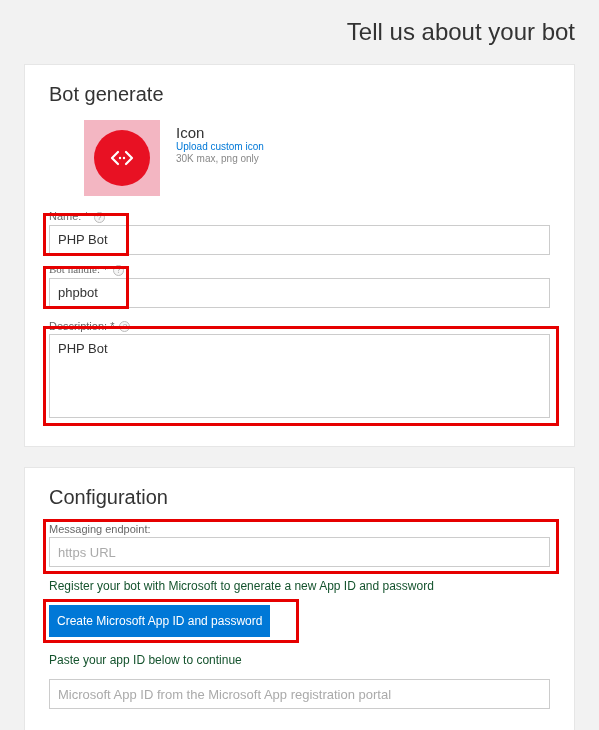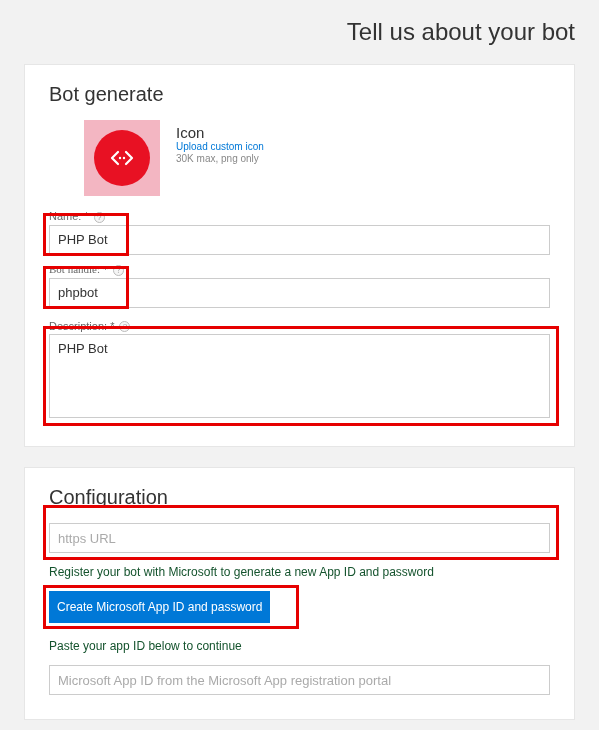--- a/index.html
+++ b/index.html
@@ -174,20 +174,21 @@
   </div>
   <div class="field-wrap">
     <textarea class="text-area" style="">PHP Bot</textarea>
     <div class="hl1" style="left:-6px; top:-8px; width:516px; height:100px;"></div>
   </div>
 </div>
 
 <div class="card">
   <h2>Configuration</h2>
 
+  <div class="field-label" style="margin-top:4px;">Messaging endpoint:</div>
   <div class="field-wrap">
     <input class="text-input" placeholder="https URL" style="">
     <div class="hl1" style="left:-6px; top:-18px; width:516px; height:55px;"></div>
   </div>
 
   <div class="config-text">Register your bot with Microsoft to generate a new App ID and password</div>
 
   <div class="btn-row">
     <button class="primary-btn">Create Microsoft App ID and password</button>
     <div class="hl1" style="left:-6px; top:-6px; width:256px; height:44px;"></div>

